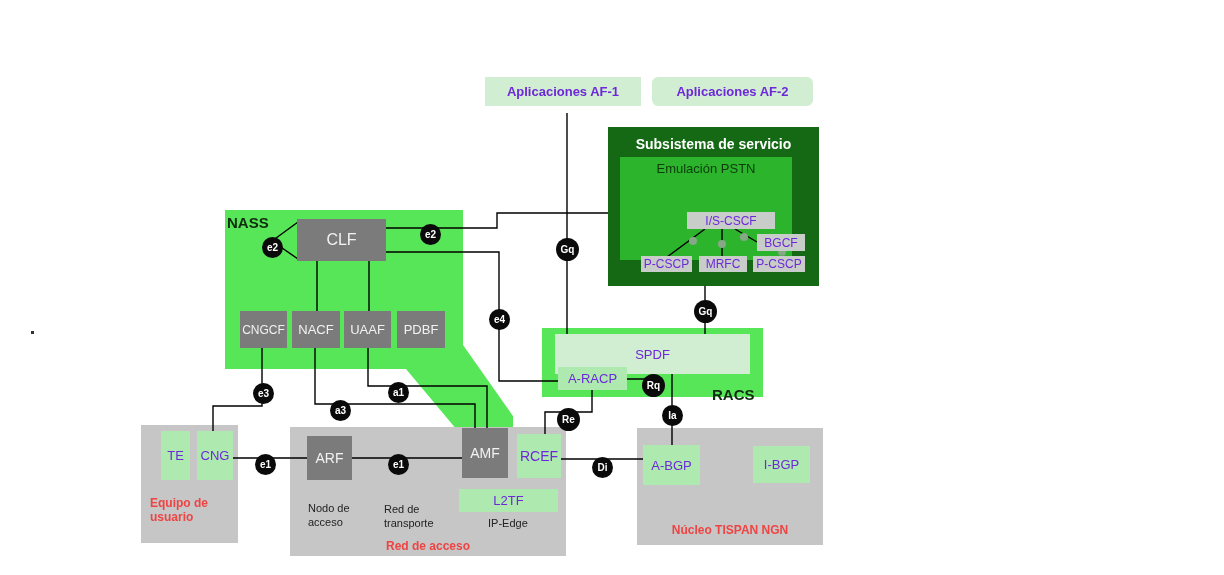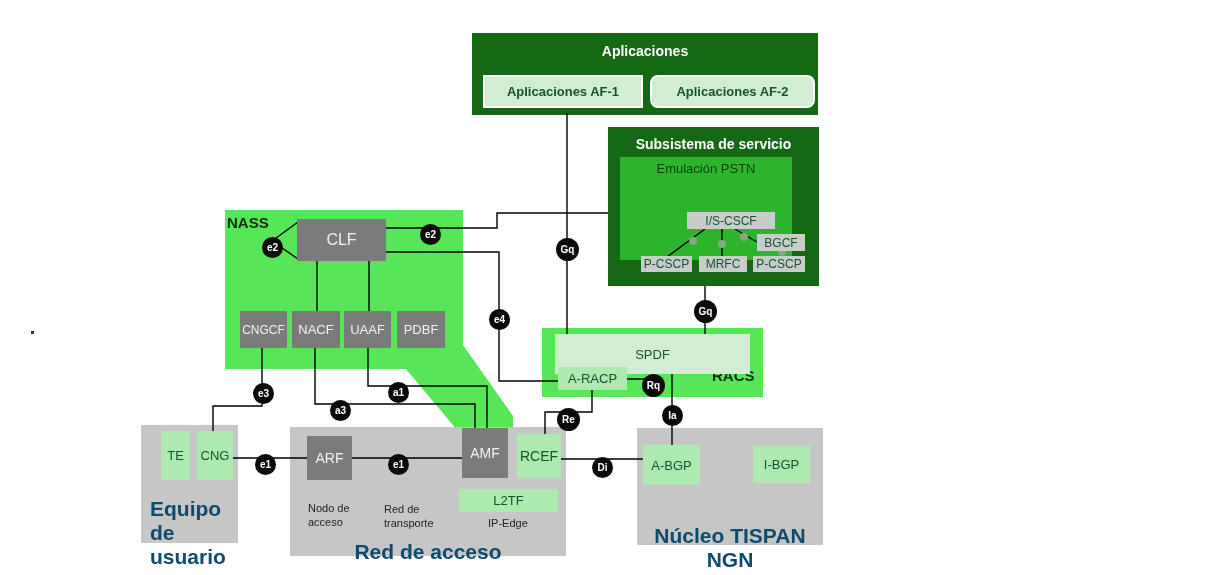--- a/index.html
+++ b/index.html
@@ -13,43 +13,40 @@
   .midgreen{background:#2cb42c;}
   .brightgreen{background:#57e657;}
   .palegreen{background:#d2eed2;}
   .lightgreen{background:#aeeab0;}
   .graybox{background:#c6c6c6;}
   .darkgray{background:#7b7b7b;}
   .innergray{background:#c9cdc9;}
 
   .wtitle{color:#ffffff;font-weight:bold;font-size:14px;text-align:center;}
   .cell{display:flex;align-items:center;justify-content:center;
-        font-size:13px;color:#14532d;}
+        font-size:13px;color:#6d28d9;}
   .cellw{display:flex;align-items:center;justify-content:center;
         font-size:14px;color:#f2f2f2;}
   .seclabel{font-weight:bold;font-size:15px;color:#102c10;}
-  .graytitle{font-weight:bold;font-size:21px;color:#0c4a6e;line-height:1.15;}
+  .graytitle{font-weight:bold;font-size:12px;color:#ef4444;line-height:1.15;}
   .smalllabel{font-size:11px;color:#222;line-height:1.25;}
   .badge{position:absolute;z-index:20;width:21px;height:21px;border-radius:50%;
          background:#0a0a0a;color:#fff;font-weight:bold;font-size:10px;
          display:flex;align-items:center;justify-content:center;margin-top:6px;}
   .whiteborder{border:2px solid #ffffff;}
 </style>
 </head>
 <body>
 
 <div class="stage">
 
   <svg class="layer z1" width="1224" height="575">
     <polygon points="225,210 463,210 463,345 513,416 513,488 457,488 457,430 406,369 225,369" fill="#57e657"></polygon>
   </svg>
 
-  <div class="abs z1 darkgreen" style="left:472px;top:33px;width:346px;height:82px;">
-    <div class="abs wtitle" style="left:0;top:10px;width:346px;">Aplicaciones</div>
-  </div>
   <div class="abs z10 palegreen whiteborder cell" style="left:483px;top:75px;width:160px;height:33px;font-weight:bold;">Aplicaciones AF-1</div>
   <div class="abs z10 palegreen whiteborder cell" style="left:650px;top:75px;width:165px;height:33px;font-weight:bold;border-radius:8px;">Aplicaciones AF-2</div>
 
   <div class="abs z1 darkgreen" style="left:608px;top:127px;width:211px;height:159px;">
     <div class="abs wtitle" style="left:0;top:9px;width:211px;">Subsistema de servicio</div>
   </div>
   <div class="abs z1 midgreen" style="left:620px;top:157px;width:172px;height:103px;">
     <div class="abs" style="left:0;top:4px;width:172px;text-align:center;font-size:13px;color:#0c3c0c;">Emulación PSTN</div>
   </div>
   <div class="abs z10 innergray cell" style="left:687px;top:212px;width:88px;height:17px;font-size:12px;">I/S-CSCF</div>
@@ -59,21 +56,21 @@
   <div class="abs z10 innergray cell" style="left:753px;top:256px;width:52px;height:16px;font-size:12px;">P-CSCP</div>
 
   <div class="abs z10 seclabel" style="left:227px;top:214px;">NASS</div>
   <div class="abs z10 darkgray cellw" style="left:297px;top:219px;width:89px;height:42px;font-size:16px;">CLF</div>
   <div class="abs z10 darkgray cellw" style="left:240px;top:311px;width:47px;height:37px;font-size:12px;">CNGCF</div>
   <div class="abs z10 darkgray cellw" style="left:292px;top:311px;width:48px;height:37px;font-size:13px;">NACF</div>
   <div class="abs z10 darkgray cellw" style="left:344px;top:311px;width:47px;height:37px;font-size:13px;">UAAF</div>
   <div class="abs z10 darkgray cellw" style="left:397px;top:311px;width:48px;height:37px;font-size:13px;">PDBF</div>
 
   <div class="abs z1 brightgreen" style="left:542px;top:328px;width:221px;height:69px;"></div>
-  <div class="abs z10 seclabel" style="left:712px;top:367px;">RACS</div>
+  <div class="abs z10 seclabel" style="left:712px;top:386px;">RACS</div>
   <div class="abs z10 palegreen cell" style="left:555px;top:334px;width:195px;height:40px;">SPDF</div>
   <div class="abs z10 lightgreen cell" style="left:558px;top:367px;width:69px;height:23px;">A-RACP</div>
 
   <div class="abs z1 graybox" style="left:141px;top:425px;width:97px;height:118px;"></div>
   <div class="abs z10 lightgreen cell" style="left:161px;top:431px;width:29px;height:49px;">TE</div>
   <div class="abs z10 lightgreen cell" style="left:197px;top:431px;width:36px;height:49px;">CNG</div>
   <div class="abs z10 graytitle" style="left:150px;top:497px;width:84px;">Equipo de usuario</div>
 
   <div class="abs z1 graybox" style="left:290px;top:427px;width:276px;height:129px;"></div>
   <div class="abs z10 darkgray cellw" style="left:307px;top:436px;width:45px;height:44px;">ARF</div>

